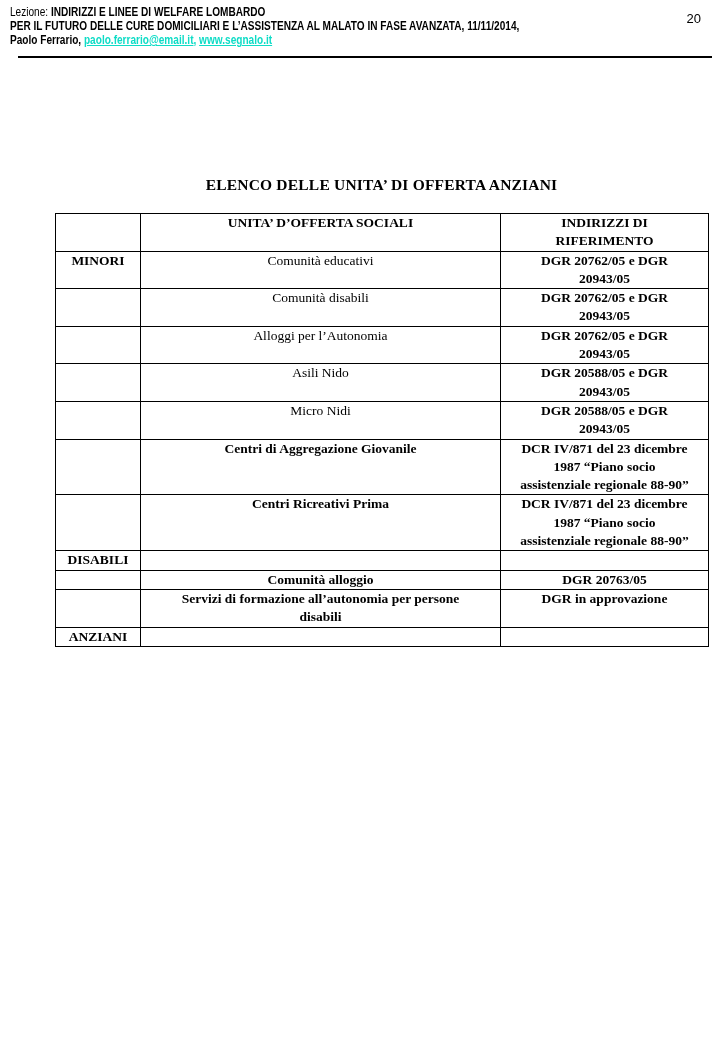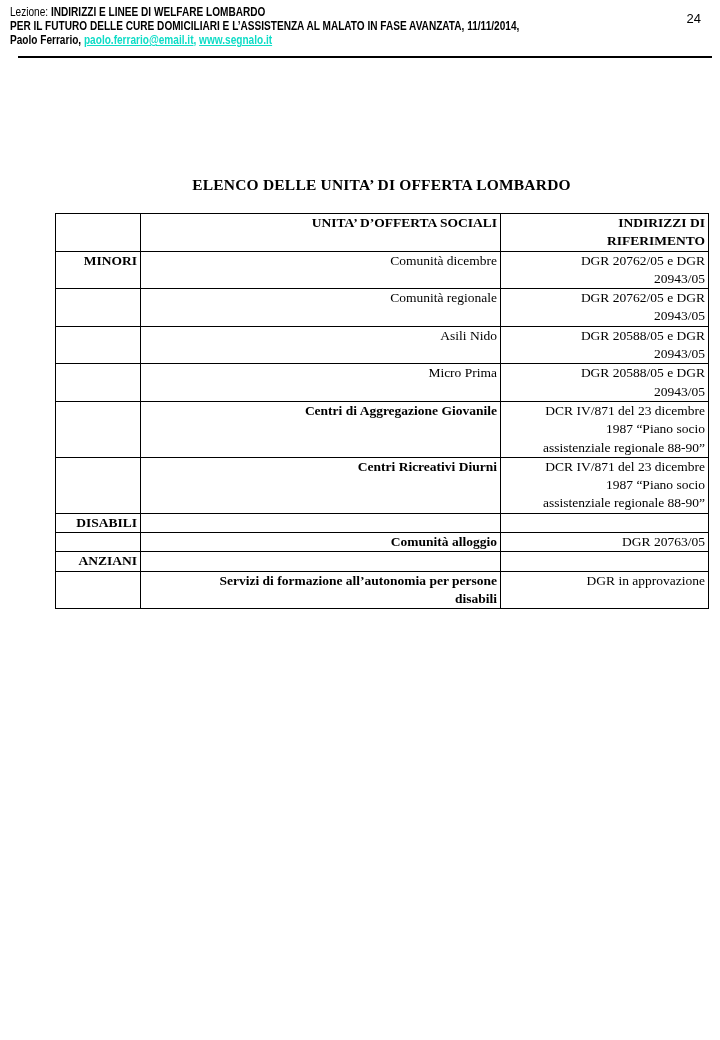--- a/index.html
+++ b/index.html
@@ -63,122 +63,128 @@
     position: absolute;
     left: 55px;
     top: 213px;
     width: 653px;
     border-collapse: collapse;
     table-layout: fixed;
   }
   table.offerta th, table.offerta td {
     border: 1px solid #000000;
     vertical-align: top;
-    text-align: right;
+    text-align: center;
     padding: 0 3px;
     font-size: 13.5px;
     line-height: 18.3px;
     white-space: pre-line;
     overflow: hidden;
   }
   table.offerta th { font-weight: bold; }
   col.c1 { width: 85px; }
   col.c2 { width: 360px; }
   col.c3 { width: 208px; }
   td.cat { font-weight: bold; }
   td.svc.b { font-weight: bold; }
-  td.norm { font-weight: normal; }
+  td.norm { font-weight: bold; }
 </style>
 </head>
 <body>
 
 <div class="page">
 
   <div class="header">
     <div class="hline"><span class="reg">Lezione:</span> <span>INDIRIZZI E LINEE DI WELFARE LOMBARDO</span></div>
     <div class="hline">PER IL FUTURO DELLE CURE DOMICILIARI E L’ASSISTENZA AL MALATO IN FASE AVANZATA, 11/11/2014,</div>
     <div class="hline"><span>Paolo Ferrario,</span> <a class="tlink" style="color: rgb(14, 220, 198);">paolo.ferrario@email.it</a><span class="tsep" style="color: rgb(14, 220, 198);">,</span> <a class="tlink" style="color: rgb(14, 220, 198);">www.segnalo.it</a></div>
   </div>
 
-  <div class="pagenum">24</div>
+  <div class="pagenum">20</div>
 
   <div class="rule"></div>
 
-  <div class="doc-title">ELENCO DELLE UNITA’ DI OFFERTA LOMBARDO</div>
+  <div class="doc-title">ELENCO DELLE UNITA’ DI OFFERTA ANZIANI</div>
 
   <table class="offerta">
     <colgroup>
         <col class="c1">
         <col class="c2">
         <col class="c3">
       </colgroup>
     <thead>
       <tr>
         <th></th>
         <th>UNITA’ D’OFFERTA SOCIALI</th>
         <th>INDIRIZZI DI
 RIFERIMENTO</th>
       </tr>
     </thead>
     <tbody>
         <tr>
           <td class="cat">MINORI</td>
-          <td class="svc">Comunità dicembre</td>
+          <td class="svc">Comunità educativi</td>
           <td class="norm">DGR 20762/05 e DGR
 20943/05</td>
         </tr>
         <tr>
           <td class="cat"></td>
-          <td class="svc">Comunità regionale</td>
+          <td class="svc">Comunità disabili</td>
+          <td class="norm">DGR 20762/05 e DGR
+20943/05</td>
+        </tr>
+        <tr>
+          <td class="cat"></td>
+          <td class="svc">Alloggi per l’Autonomia</td>
           <td class="norm">DGR 20762/05 e DGR
 20943/05</td>
         </tr>
         <tr>
           <td class="cat"></td>
           <td class="svc">Asili Nido</td>
           <td class="norm">DGR 20588/05 e DGR
 20943/05</td>
         </tr>
         <tr>
           <td class="cat"></td>
-          <td class="svc">Micro Prima</td>
+          <td class="svc">Micro Nidi</td>
           <td class="norm">DGR 20588/05 e DGR
 20943/05</td>
         </tr>
         <tr>
           <td class="cat"></td>
           <td class="svc b">Centri di Aggregazione Giovanile</td>
           <td class="norm">DCR IV/871 del 23 dicembre
 1987 “Piano socio
 assistenziale regionale 88-90”</td>
         </tr>
         <tr>
           <td class="cat"></td>
-          <td class="svc b">Centri Ricreativi Diurni</td>
+          <td class="svc b">Centri Ricreativi Prima</td>
           <td class="norm">DCR IV/871 del 23 dicembre
 1987 “Piano socio
 assistenziale regionale 88-90”</td>
         </tr>
         <tr>
           <td class="cat">DISABILI</td>
           <td class="svc"></td>
           <td class="norm"></td>
         </tr>
         <tr>
           <td class="cat"></td>
           <td class="svc b">Comunità alloggio</td>
           <td class="norm">DGR 20763/05</td>
         </tr>
         <tr>
-          <td class="cat">ANZIANI</td>
-          <td class="svc"></td>
-          <td class="norm"></td>
-        </tr>
-        <tr>
           <td class="cat"></td>
           <td class="svc b">Servizi di formazione all’autonomia per persone
 disabili</td>
           <td class="norm">DGR in approvazione</td>
+        </tr>
+        <tr>
+          <td class="cat">ANZIANI</td>
+          <td class="svc"></td>
+          <td class="norm"></td>
         </tr>
       </tbody>
   </table>
 
 </div>
 
 </body></html>

